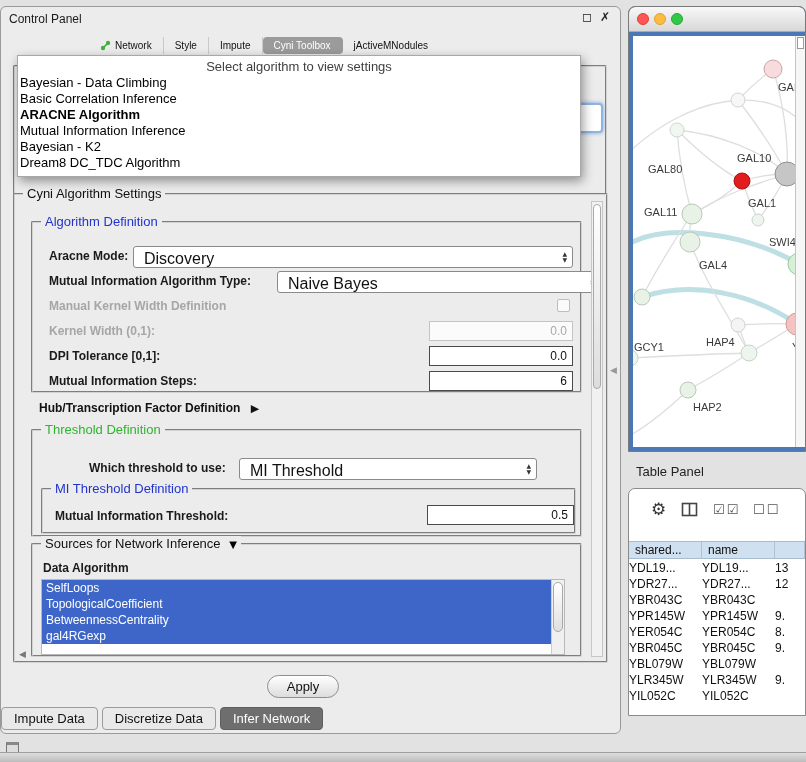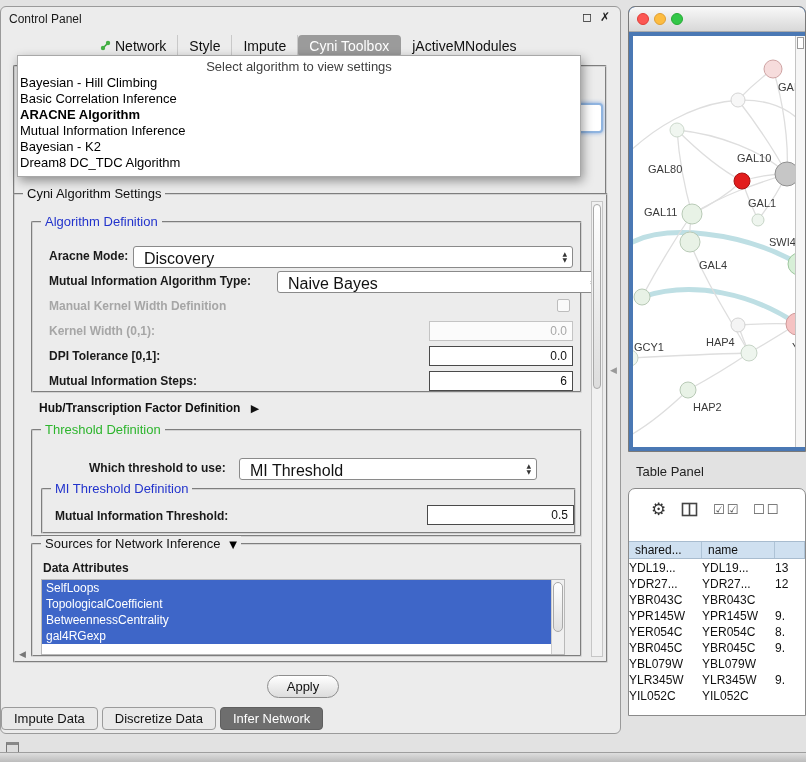--- a/index.html
+++ b/index.html
@@ -7,21 +7,21 @@
         font-family:"Liberation Sans",sans-serif;font-size:12px;color:#111;overflow:hidden;}
 
   
   #control-panel{position:absolute;left:0;top:6px;width:621px;height:728px;background:#ececec;
                  border:1px solid #9a9a9a;border-radius:6px;box-sizing:border-box;}
   #cp-title{position:absolute;left:8px;top:5px;font-size:12px;color:#1a1a1a;}
   #cp-btns{position:absolute;right:10px;top:3px;display:flex;gap:8px;font-family:"DejaVu Sans",sans-serif;}
   #cp-btns span{font-size:12px;font-weight:bold;color:#222;cursor:default;}
 
   #tab-bar{position:absolute;left:88px;top:27px;height:23px;display:flex;align-items:center;}
-  .tab{display:flex;align-items:center;gap:4px;padding:3px 11px;font-size:14px;color:#111;
+  .tab{display:flex;align-items:center;gap:4px;padding:3px 11px;font-size:10px;color:#111;
        border-right:1px solid #c9c9c9;white-space:nowrap;}
   .tab:last-child{border-right:none;}
   .tab.selected{background:var(--tab-selected-bg,#9b9b9b);color:#fff;border-radius:4px;border-right-color:transparent;}
   .net-ic{display:inline-flex;}
 
   .gbox{position:absolute;border:2px groove #d2d2d2;border-radius:2px;box-sizing:border-box;}
   .legend{position:absolute;top:-9px;left:8px;background:#ececec;padding:0 4px;font-size:13px;white-space:nowrap;}
   .legend-blue{color:var(--legend-blue,#2233cc);}
   .legend-green{color:var(--legend-green,#2db52d);}
 
@@ -157,21 +157,21 @@
         </div>
       </div>
 
     <div class="gbox" id="algos-box">
       <div id="algo-combo-frag"></div>
     </div>
 
     <div id="algo-dropdown">
       <div class="dd-prompt">Select algorithm to view settings</div>
       <div id="dd-list">
-          <div class="dd-item">Bayesian - Hill Climbing</div>
+          <div class="dd-item">Bayesian - Data Climbing</div>
           <div class="dd-item">Basic Correlation Inference</div>
           <div class="dd-item dd-bold">ARACNE Algorithm</div>
           <div class="dd-item">Mutual Information Inference</div>
           <div class="dd-item">Bayesian - K2</div>
           <div class="dd-item">Dream8 DC_TDC Algorithm</div>
         </div>
     </div>
 
     <div class="gbox" id="settings-box">
       <span class="legend">Cyni Algorithm Settings</span>
@@ -232,21 +232,21 @@
           <span class="flabel" style="left:12px;top:19px;">Mutual Information Threshold:</span>
           <div class="tfield" style="left:384px;top:15px;width:147px;">0.5</div>
         </div>
       </div>
 
       <div class="gbox" id="sources-box">
         <span class="legend">
           <span>Sources for Network Inference</span>
           <span class="tri-down">▼</span>
         </span>
-        <span class="flabel" style="left:10px;top:16px;">Data Attributes</span>
+        <span class="flabel" style="left:10px;top:16px;">Data Algorithm</span>
         <div id="attr-list">
           <div id="attr-items">
               <div class="attr-item">SelfLoops</div>
               <div class="attr-item">TopologicalCoefficient</div>
               <div class="attr-item">BetweennessCentrality</div>
               <div class="attr-item">gal4RGexp</div>
             </div>
           <div id="attr-scroll">
             <div id="attr-thumb"></div>
           </div>

